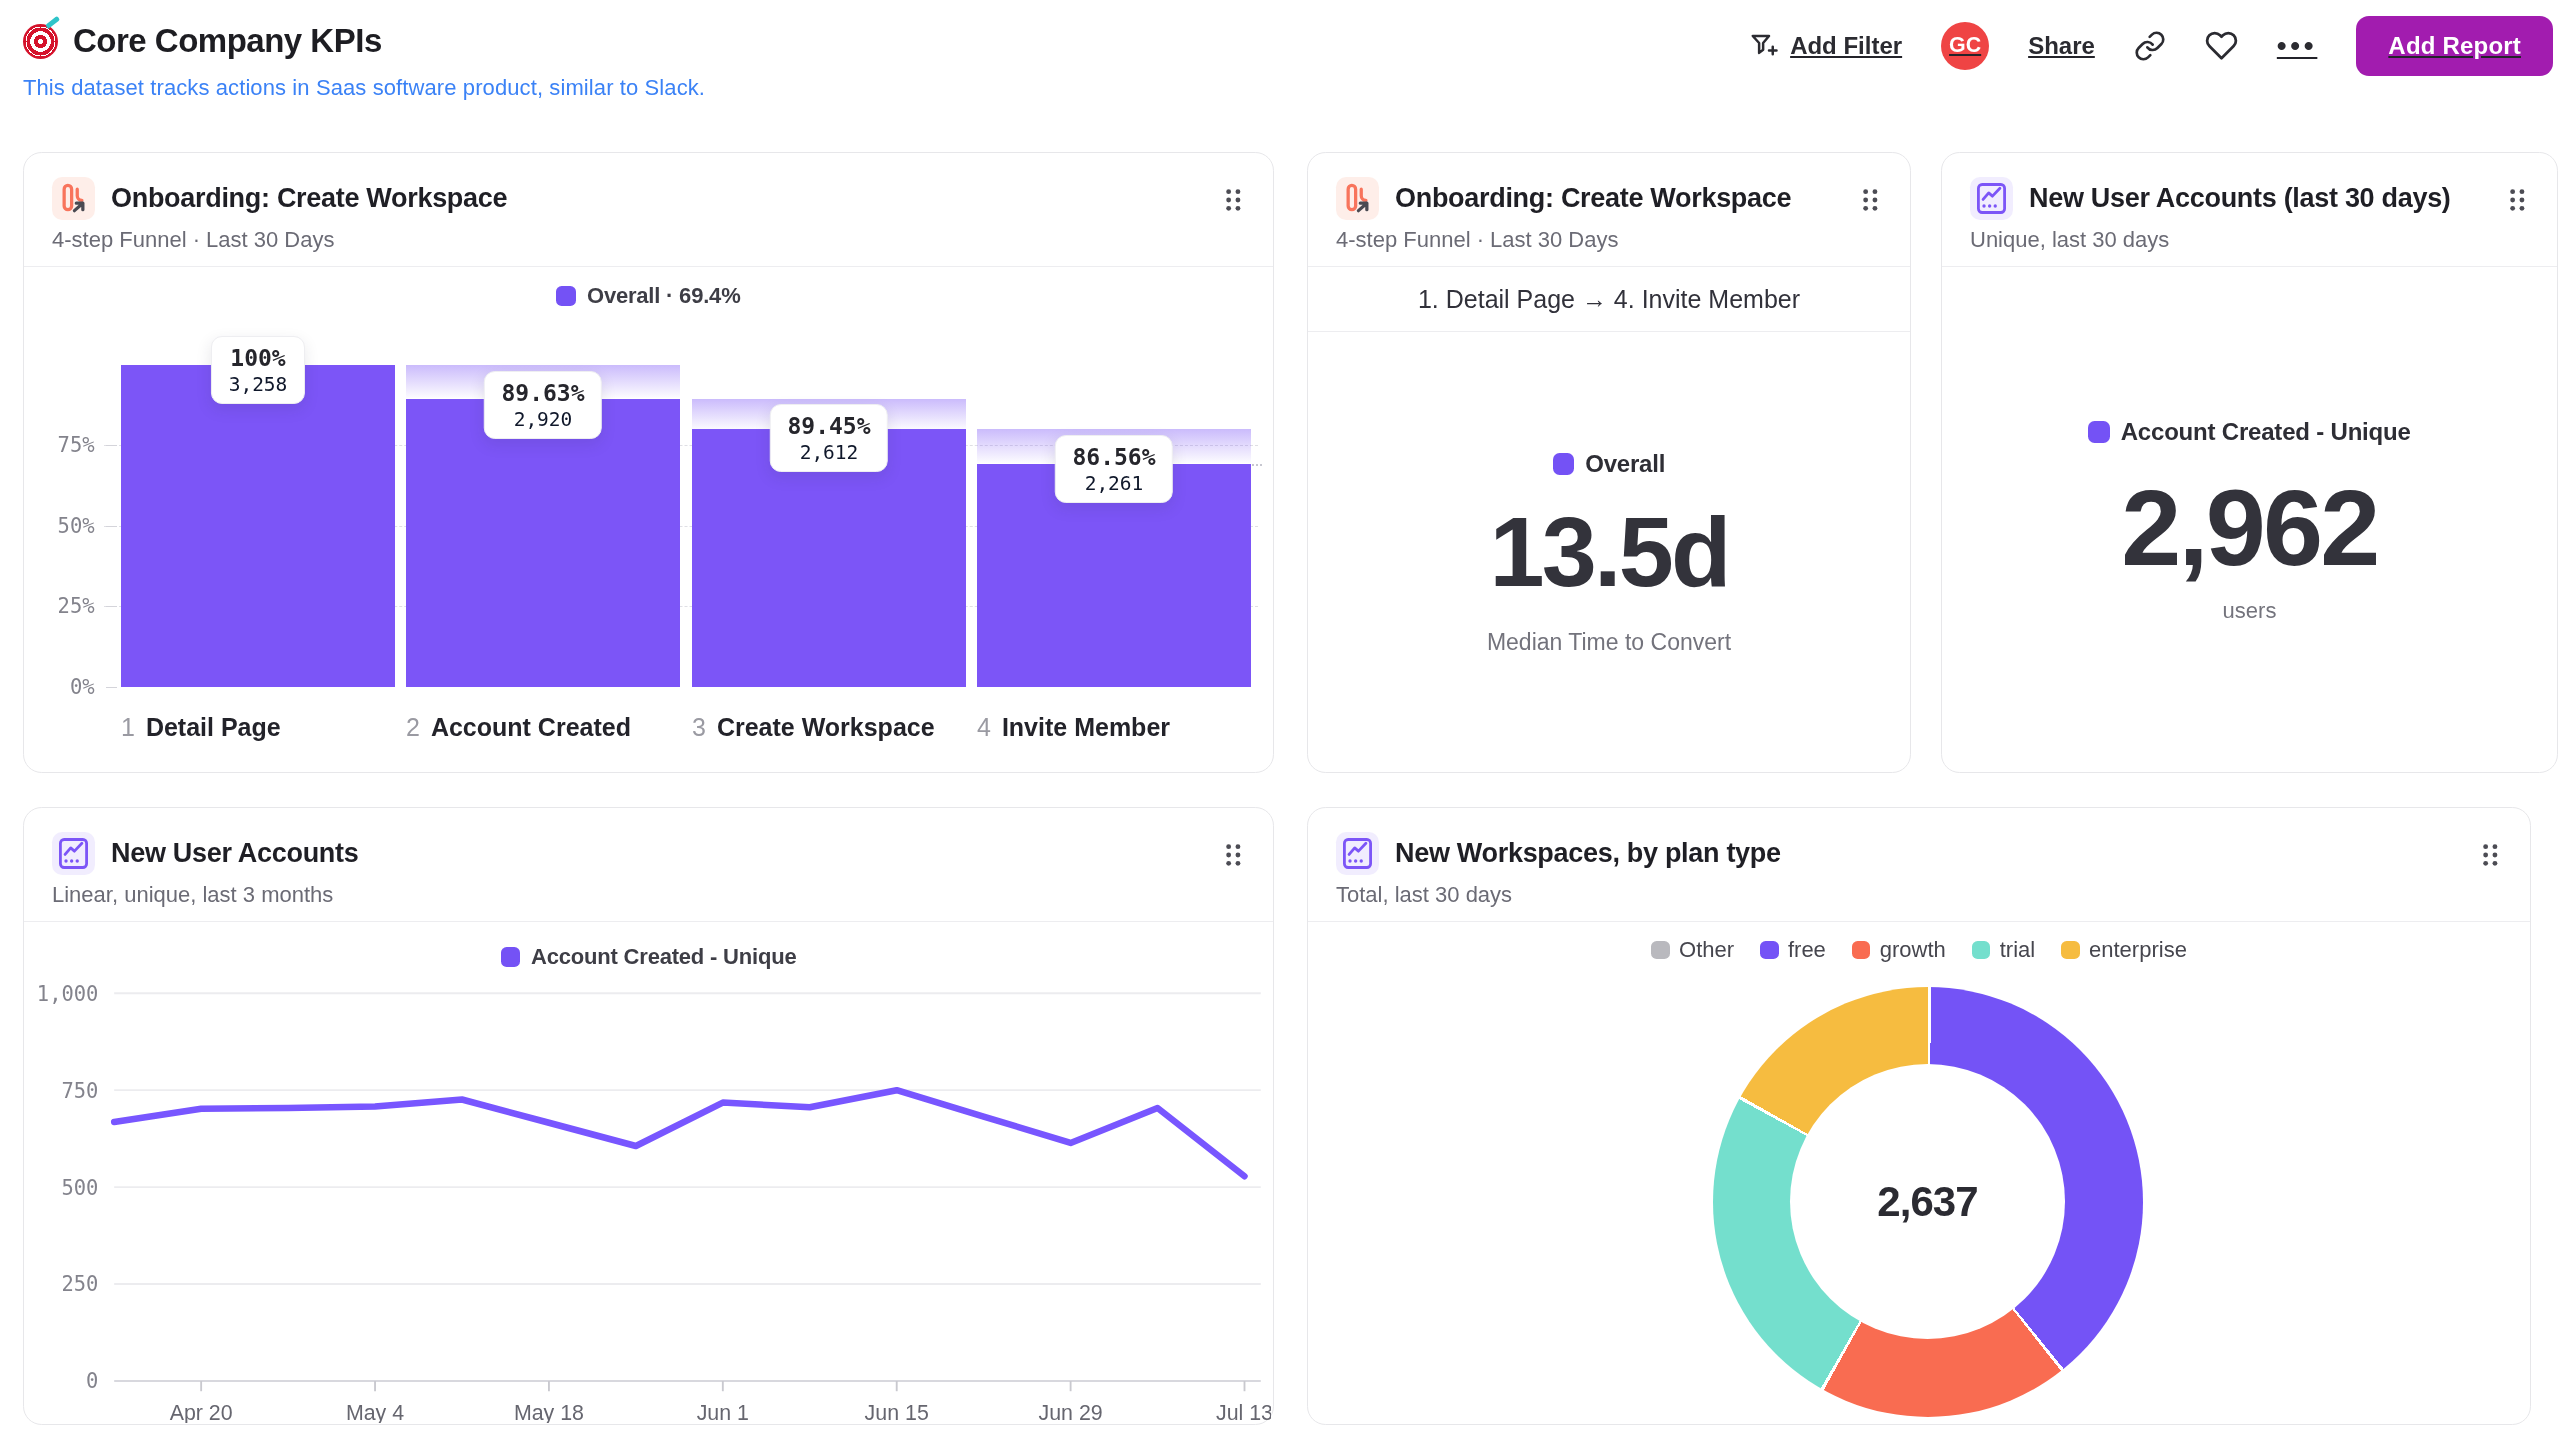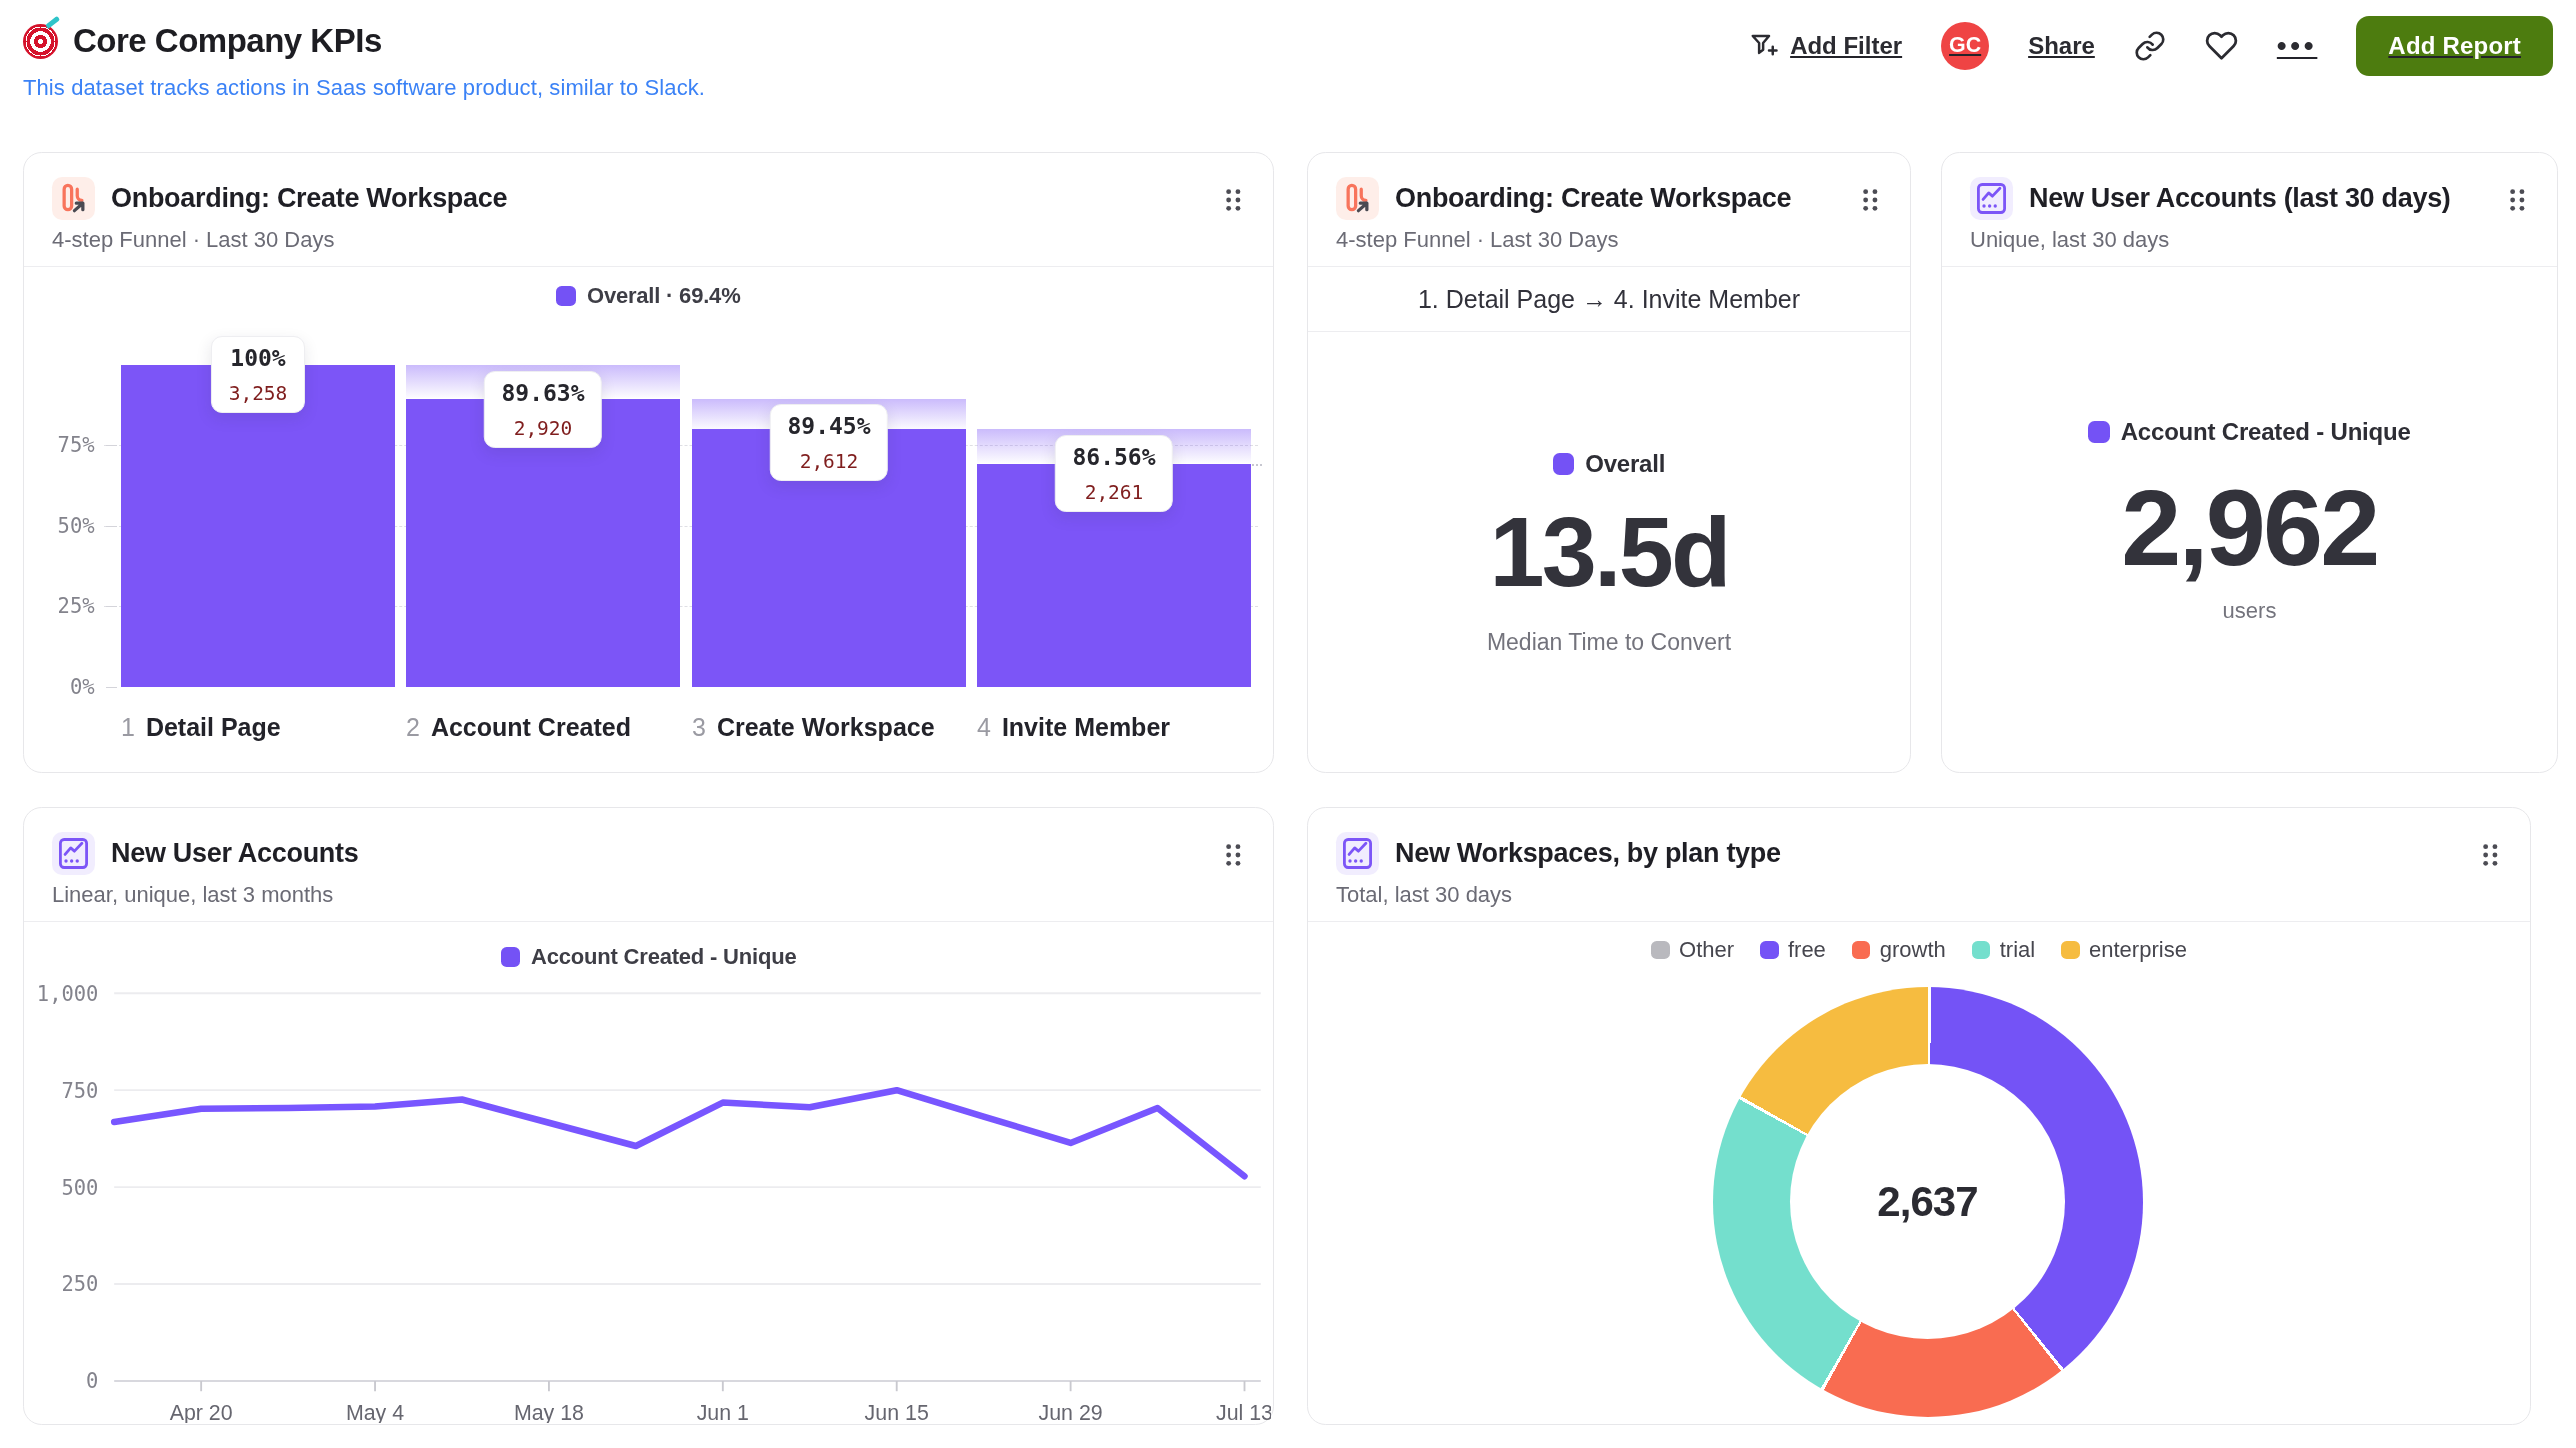--- a/index.html
+++ b/index.html
@@ -16,21 +16,21 @@
     background:#2fc4c9; transform:rotate(-38deg); border-radius:1.9px; }
   .page-title { font-size:33px; font-weight:bold; letter-spacing:-0.5px; color:#1d1d22; }
   .page-subtitle { margin-top:15px; font-size:22px; color:#3b82f6; letter-spacing:0.1px; }
 
   .toolbar { position:absolute; right:23px; top:13px; height:65px; display:flex; align-items:center; gap:39px;text-decoration:underline; }
   .tb-item { display:flex; align-items:center; gap:11px; font-size:24px; font-weight:bold; color:#2b2b31; cursor:pointer; }
   .tb-icon { display:flex; align-items:center; }
   .avatar { width:48px; height:48px; border-radius:50%; background:#ef4444; color:#ffffff;
     display:flex; align-items:center; justify-content:center; font-size:21.4px; font-weight:bold; }
   .more-dots { font-size:28px; letter-spacing:3.7px; color:#2b2b31; font-weight:bold; }
-  .add-report-btn { height:60px; padding:0 32px; border:none; border-radius:13px; background:#4d7c0f;
+  .add-report-btn { height:60px; padding:0 32px; border:none; border-radius:13px; background:#a21caf;
     color:#ffffff; font-size:24px; font-weight:bold; font-family:"Liberation Sans",sans-serif; cursor:pointer; letter-spacing:0.2px; }
 
   
   .card { position:absolute; background:#ffffff; border:1.9px solid #e7e7ea; border-radius:18.6px; }
   #card-funnel { left:23px;  top:152px; width:1251px; height:621px; }
   #card-ttc    { left:1307px; top:152px; width:604px;  height:621px; }
   #card-metric { left:1941px; top:152px; width:617px;  height:621px; }
   #card-line   { left:23px;  top:807px; width:1251px; height:618px; }
   #card-donut  { left:1307px; top:807px; width:1224px; height:618px; }
 
@@ -52,21 +52,21 @@
 
   
   .grid-dash { position:absolute; border-top:1.9px dashed #dfdfe4; }
   .axis-tick { position:absolute; width:11px; border-top:1.9px solid #d4d4da; }
   .ylab { position:absolute; width:65px; text-align:right; font-size:20.5px; color:#83838c; }
   .fbar { position:absolute; background:#7c55f7; }
   .fcap { position:absolute; background:linear-gradient(180deg, rgba(124,85,247,.40), rgba(124,85,247,.02)); }
   .ftip { position:absolute; background:#ffffff; border:1.9px solid #eeeef1; border-radius:11px;
     box-shadow:0 5.6px 15px rgba(40,40,60,.10); padding:8.4px 16.7px 6.5px; text-align:center; transform:translateX(-50%); }
   .ftip .pct { font-size:23px; font-weight:bold; color:#26262c; }
-  .ftip .cnt { font-size:19.5px; color:#7f1d1d; margin-top:11px; }
+  .ftip .cnt { font-size:19.5px; color:#0f172a; margin-top:2px; }
   .fstep { position:absolute; font-size:25px; white-space:nowrap; }
   .fstep .num { color:#9a9aa2; margin-right:11px; }
   .fstep .nm  { font-weight:bold; color:#23232a; }
   .overall-line { position:absolute; border-top:2.8px dotted #c7c7d0; }
 
   
   .range-row { position:absolute; left:0; right:0; top:114px; height:65px; border-bottom:1.9px solid #ededf0;
     display:flex; align-items:center; justify-content:center; font-size:25px; color:#31313a; }
 
   

